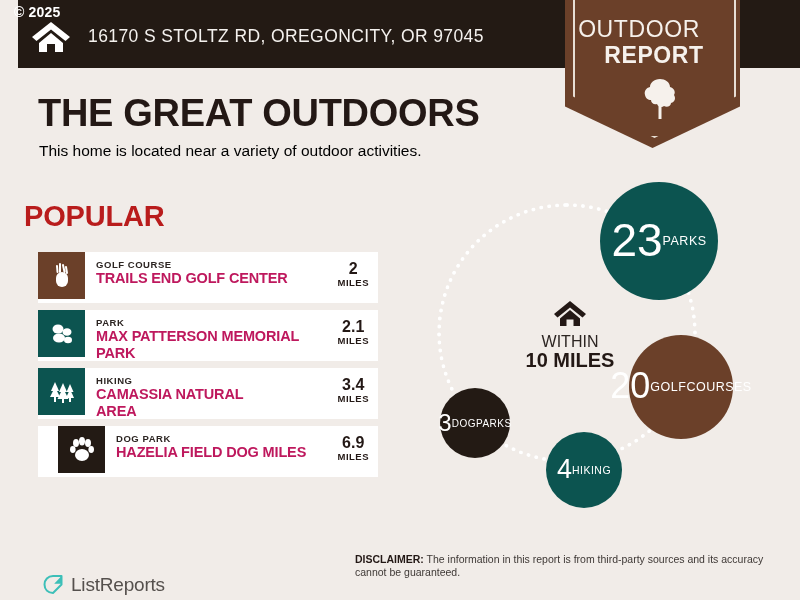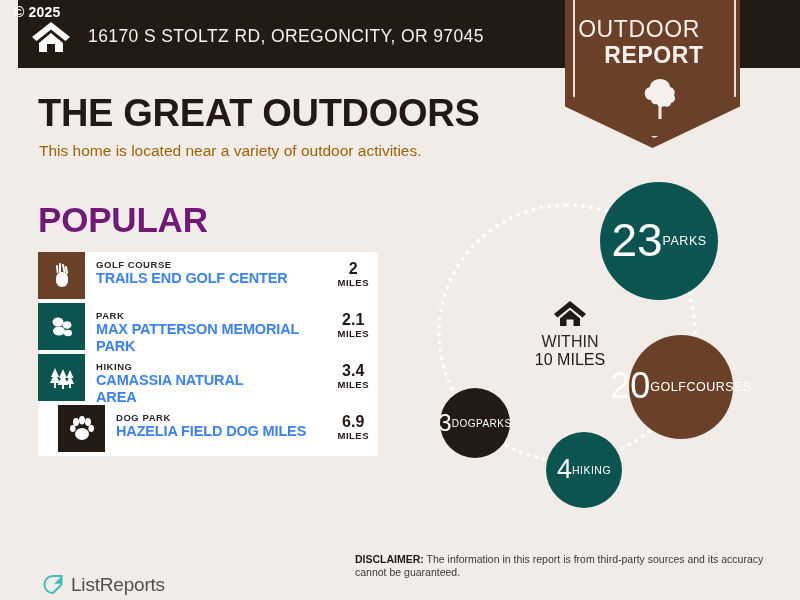--- a/index.html
+++ b/index.html
@@ -57,49 +57,49 @@
     position:absolute;left:643px;top:78px;width:34px;height:42px;z-index:10;
   }
 
   
   .main-title{
     position:absolute;left:38px;top:92px;
     font-size:38px;font-weight:bold;letter-spacing:-.3px;color:#231815;
   }
   .subtitle{
     position:absolute;left:39px;top:142px;
-    font-size:15.5px;color:#a16207;
+    font-size:15.5px;color:#000000;
   }
   .popular{
-    position:absolute;left:38px;top:200px;
-    font-size:35px;font-weight:bold;letter-spacing:-.2px;color:#701a75;
+    position:absolute;left:24px;top:200px;
+    font-size:29px;font-weight:bold;letter-spacing:-.2px;color:#b91c1c;
   }
 
   
   .list{position:absolute;left:38px;top:252px;width:340px;}
   .row{
-    position:relative;height:51px;margin-bottom:0;
+    position:relative;height:51px;margin-bottom:7px;
     background:#FFFFFF;display:flex;align-items:stretch;
     overflow:visible;
   }
   .tile{
     width:47px;height:47px;flex:0 0 47px;
     display:flex;align-items:center;justify-content:center;
   }
   .tile svg{display:block;}
   .row-mid{
     flex:1 1 auto;padding-left:11px;padding-top:7px;min-width:0;
   }
   .cat{
     font-size:9.5px;font-weight:bold;letter-spacing:.55px;
     color:#2C2522;line-height:11px;
   }
   .pname{
     font-size:14.5px;font-weight:bold;letter-spacing:-.15px;
-    color:#3b82f6;line-height:17px;
+    color:#be185d;line-height:17px;
   }
   .row-right{
     flex:0 0 auto;padding-right:9px;padding-top:8px;text-align:center;
   }
   .dist{font-size:16px;font-weight:bold;color:#231815;line-height:17px;}
   .dunit{font-size:9.5px;font-weight:bold;letter-spacing:.5px;color:#231815;}
 
   
   .dotted-ring{
     position:absolute;left:437px;top:203px;width:252px;height:252px;
@@ -130,21 +130,21 @@
   #bubble-dog{left:440px;top:388px;width:70px;height:70px;background:#231A14;}
   #bubble-dog .bub-num{font-size:24px;margin-bottom:1px;}
   #bubble-dog .bub-lab{font-size:10px;line-height:11px;}
 
   .within{
     position:absolute;left:510px;top:300px;width:120px;
     text-align:center;z-index:4;
   }
   .within svg{display:block;margin:0 auto 5px auto;}
   .within .w1{font-size:16px;color:#2C2522;line-height:18px;}
-  .within .w2{font-size:16px;font-weight:normal;color:#231815;line-height:18px;}
+  .within .w2{font-size:20px;font-weight:bold;color:#231815;line-height:18px;}
 
   
   .logo{position:absolute;left:42px;top:553px;display:flex;align-items:center;margin-top:21px;}
   .logo svg{display:block;margin-right:7px;}
   .logo-text{font-size:19px;color:#55504D;letter-spacing:-.2px;}
   .disclaimer{
     position:absolute;left:355px;top:553px;width:420px;
     font-size:10.5px;line-height:13px;color:#3E3835;
   }
   .disclaimer b{color:#231815;}

